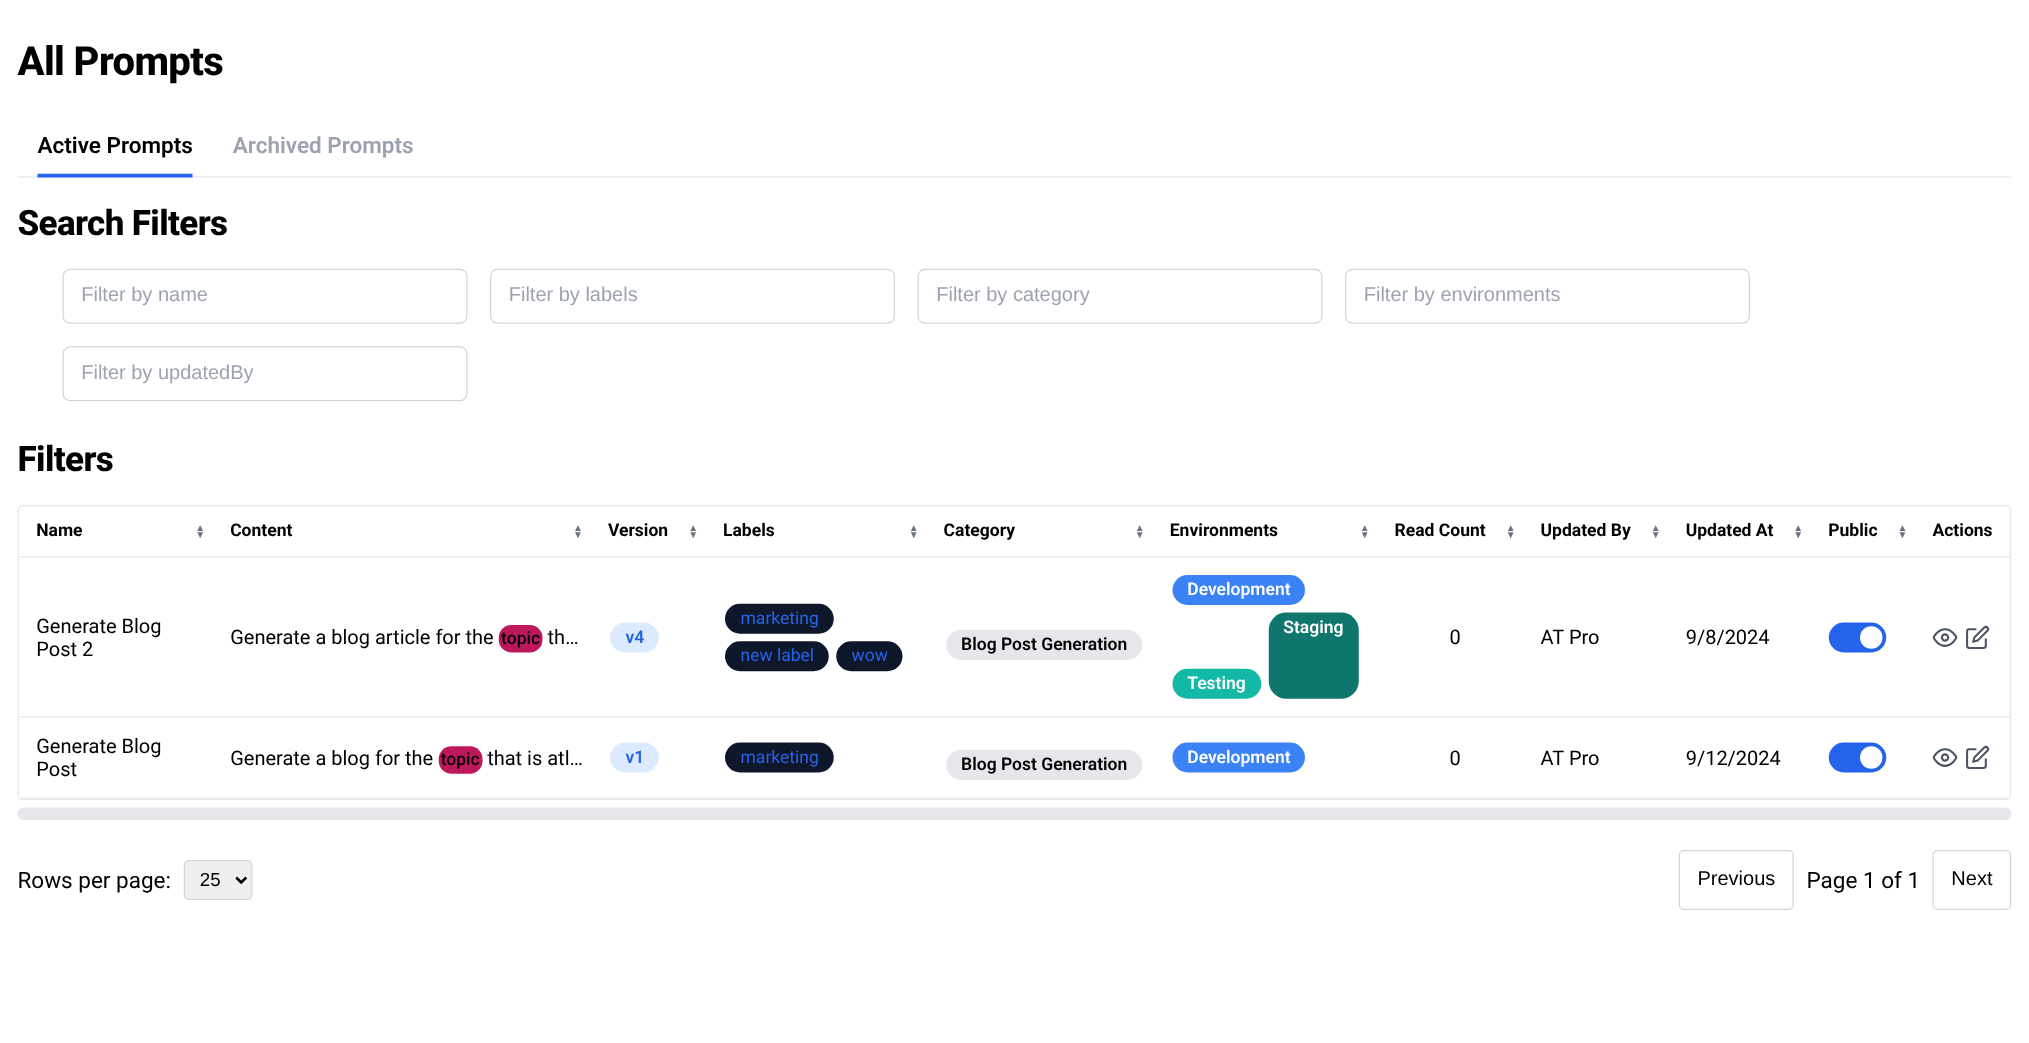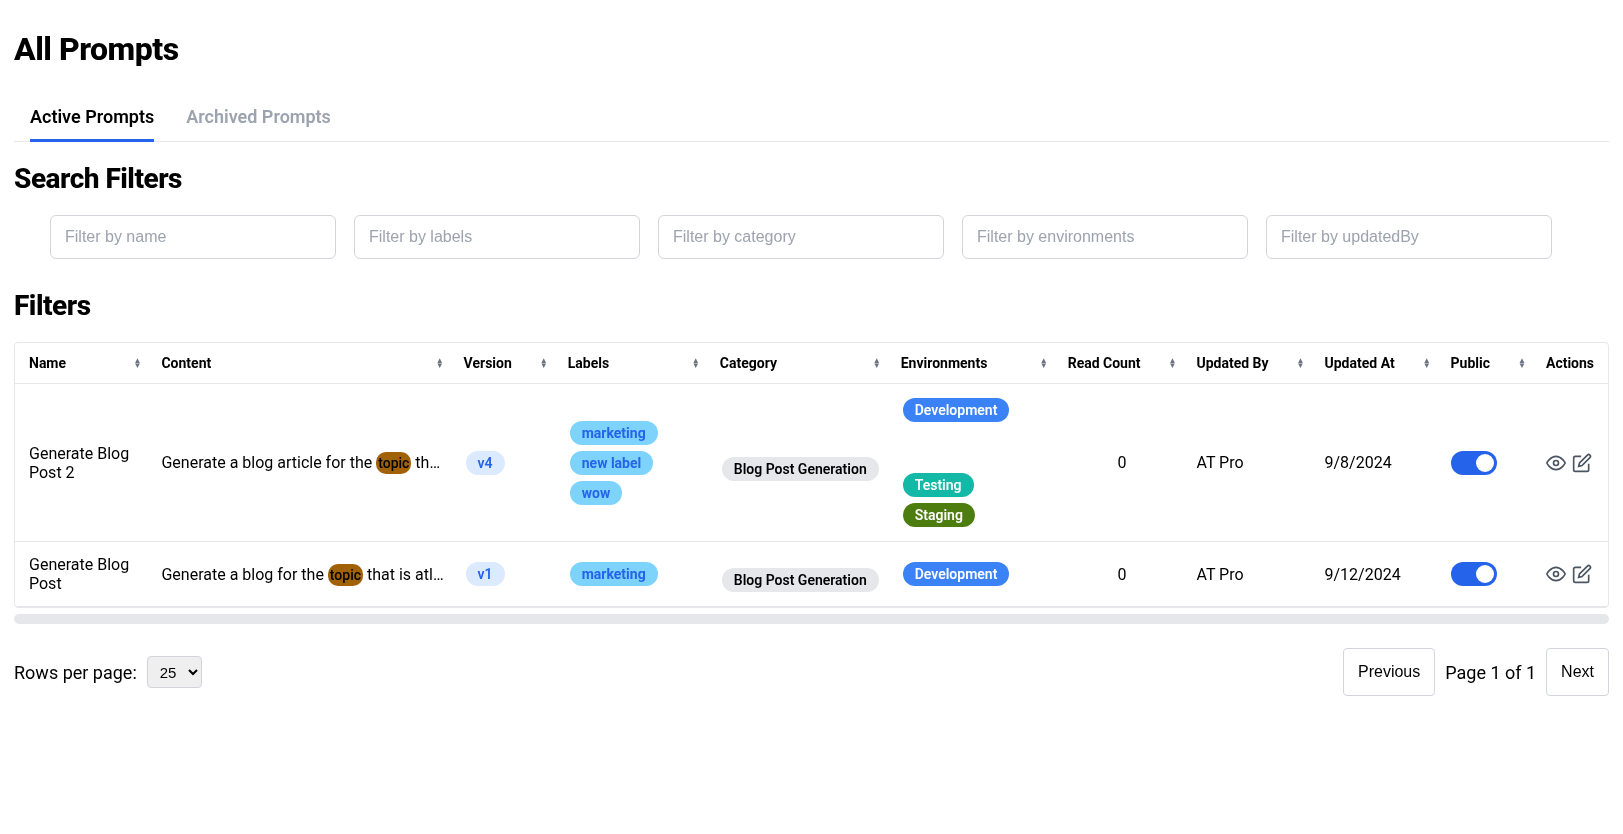--- a/index.html
+++ b/index.html
@@ -3,39 +3,39 @@
 <meta charset="utf-8">
 <style>
 * { box-sizing: border-box; margin: 0; padding: 0; }
 body { font-family: -apple-system, BlinkMacSystemFont, "Segoe UI", Roboto, Arial, sans-serif; background: #fff; color: #000; padding: 10px 14px; width: 1623px; }
 h1.page-title { font-size: 32px; font-weight: 800; margin: 20px 0 28px 0; letter-spacing: -0.5px; }
 .tabs { display: flex; gap: 32px; border-bottom: 1px solid #e5e7eb; margin-bottom: 20px; padding-left: 16px; }
 .tab { padding: 10px 0 12px 0; font-size: 18px; font-weight: 600; color: #9ca3af; cursor: pointer; border-bottom: 3px solid transparent; margin-bottom: -1px; }
 .tab.active { color: #000; border-bottom-color: #2563eb; }
 h2.section-title { font-size: 28px; font-weight: 800; margin: 16px 0 20px 0; letter-spacing: -0.5px; }
 .filters { display: flex; flex-wrap: wrap; gap: 18px; margin-left: 36px; margin-bottom: 30px; }
-.filter-input { width: 286px; height: 44px; border: 1px solid #d1d5db; border-radius: 6px; padding: 0 14px; font-size: 16px; color: #000; }
+.filter-input { width: 324px; height: 44px; border: 1px solid #d1d5db; border-radius: 6px; padding: 0 14px; font-size: 16px; color: #000; }
 .filter-input::placeholder { color: #9ca3af; }
 .table-wrap { border: 1px solid #e5e7eb; border-radius: 4px; overflow-x: auto; }
 table { width: 100%; border-collapse: collapse; min-width: 1500px; }
 th, td { padding: 12px 10px; text-align: left; border-bottom: 1px solid #e5e7eb; vertical-align: middle; }
 th { font-size: 14px; font-weight: 700; white-space: nowrap; }
 td { font-size: 16px; }
-th .th-inner { display: flex; align-items: center; justify-content: space-between; gap: 24px; }
+th .th-inner { display: flex; align-items: center; justify-content: space-between; gap: 12px; }
 .sort-icon { display: inline-flex; flex-direction: column; line-height: 5px; font-size: 8px; color: #6b7280; margin-left: 4px; }
 .sort-icon::before { content: "▲"; }
 .sort-icon::after { content: "▼"; }
 .chip { display: inline-block; padding: 4px 12px; border-radius: 14px; font-size: 14px; font-weight: 600; margin: 2px 2px; white-space: nowrap; }
 .chip-version { background: #dbeafe; color: #2563eb; }
-.chip-label { background: #7dd3fc; color: #2563eb; font-weight: 700; }
-.chip-topic { background: #a16207; color: #000; padding: 3px 2px; border-radius: 10px; font-size: 14px; font-weight: 500; }
+.chip-label { background: #0f172a; color: #2563eb; font-weight: 400; }
+.chip-topic { background: #be185d; color: #000; padding: 3px 2px; border-radius: 10px; font-size: 14px; font-weight: 500; }
 .chip-category { background: #e5e7eb; color: #000; font-weight: 600; margin-top: 14px; }
 .chip-env-dev { background: #3b82f6; color: #fff; }
 .chip-env-test { background: #14b8a6; color: #fff; margin-top: 47px; }
-.chip-env-stage { background: #4d7c0f; color: #fff; }
+.chip-env-stage { background: #0f766e; color: #fff; }
 .content-cell { white-space: nowrap; overflow: hidden; text-overflow: ellipsis; max-width: 310px; }
 .toggle { width: 46px; height: 24px; background: #2563eb; border-radius: 12px; position: relative; cursor: pointer; }
 .toggle::after { content: ""; position: absolute; width: 18px; height: 18px; background: #fff; border-radius: 50%; top: 3px; right: 3px; }
 .actions-cell { white-space: nowrap; }
 .action-icon { display: inline-flex; width: 20px; height: 20px; color: #4b5563; cursor: pointer; margin-right: 6px; vertical-align: middle; }
 .hscroll { height: 10px; background: #e5e7eb; border-radius: 5px; margin-top: 6px; }
 .pagination-row { display: flex; justify-content: space-between; align-items: center; margin-top: 24px; gap: 40px; }
 .rows-per-page { display: flex; align-items: center; gap: 10px; font-size: 18px; }
 .rows-per-page select { height: 32px; border: 1px solid #d1d5db; border-radius: 4px; padding: 0 8px; font-size: 15px; }
 .pager { display: flex; align-items: center; gap: 10px; font-size: 18px; }

